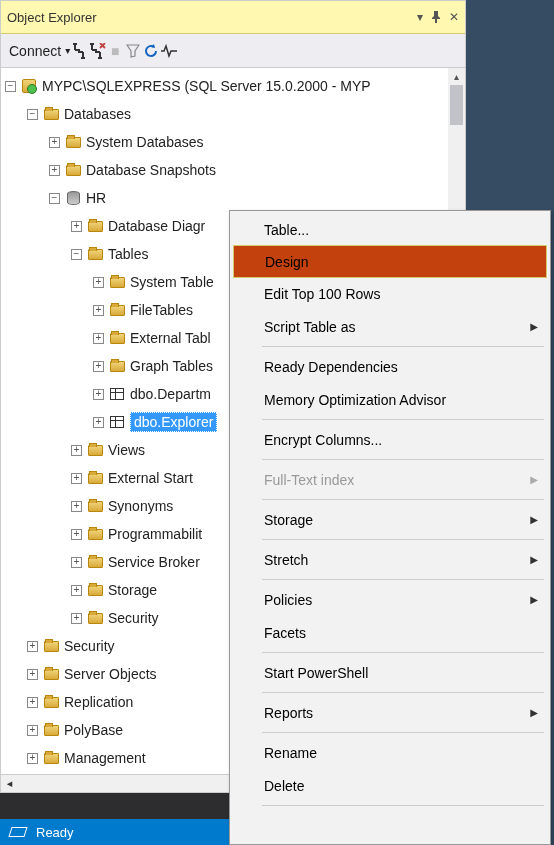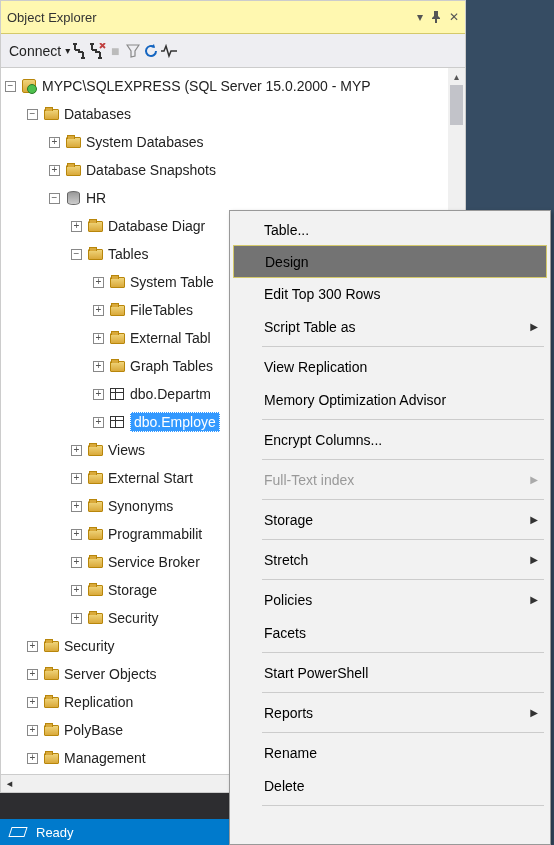--- a/index.html
+++ b/index.html
@@ -27,21 +27,21 @@
   .node.selected .label { background: #3399ff; color: #fff; padding: 2px 4px; outline:1px dotted #fff; outline-offset:-1px;}
   .label { color: #222; }
   .indent { display:inline-block; flex-shrink:0; }
   .scroll-right{position:absolute;top:0;right:0;bottom:28px;width:17px;background:#f0f0f0;}
   .scroll-right .thumb{position:absolute;top:0;height:40px;left:2px;right:2px;background:#c2c3c9;}
   .scroll-right .up{position:absolute;top:0;height:17px;left:0;right:0;display:flex;align-items:center;justify-content:center;color:#555;font-size:10px;}
   .scroll-bottom{height:17px;background:#f0f0f0;display:flex;align-items:center;}
   .scroll-bottom .left{width:17px;display:flex;align-items:center;justify-content:center;color:#333;font-size:11px;}
   .context-menu { position:absolute; top:210px; left:229px; width:322px; background:#f2f2f2; border:1px solid #999; box-shadow:2px 2px 4px rgba(0,0,0,.3); z-index:50; padding:2px;}
   .cm-item{height:33px;display:flex;align-items:center;padding:0 12px 0 32px; color:#000; cursor:default; position:relative;text-align:center;}
-  .cm-item.highlight{background:#737373;border:1px solid #d4c96b; margin:-1px 1px; padding-left:31px;}
+  .cm-item.highlight{background:#c2410c;border:1px solid #d4c96b; margin:-1px 1px; padding-left:31px;}
   .cm-item.disabled{color:#999;}
   .cm-item .arrow{position:absolute;right:10px;font-size:10px;color:#333;}
   .cm-item.disabled .arrow{color:#aaa;}
   .cm-sep{height:1px;background:#ccc;margin:3px 4px 3px 30px;}
   .status-bar{position:absolute;left:0;bottom:0;right:0;height:26px;background:#007acc;color:#fff;display:flex;align-items:center;padding:0 10px;gap:10px;font-size:13px; width:466px;}
   .status-bar .rect{width:16px;height:10px;border:1.5px solid #fff;transform:skewX(-18deg);}
   .right-bg{position:absolute;top:0;right:0;bottom:0;width:88px;background:#364c63;}
   svg{display:block;}
 </style>
 </head>
@@ -203,21 +203,21 @@
           <span class="table-ico"></span>
         </span>
         <span class="label">dbo.Departm</span>
       </div>
     <div class="node selected">
         <span class="indent" style="width:92px"></span>
         <span class="sq">+</span>
         <span class="ico">
           <span class="table-ico"></span>
         </span>
-        <span class="label">dbo.Employe</span>
+        <span class="label">dbo.Explorer</span>
       </div>
     <div class="node">
         <span class="indent" style="width:70px"></span>
         <span class="sq">+</span>
         <span class="ico">
           <span class="folder-ico"></span>
         </span>
         <span class="label">Views</span>
       </div>
     <div class="node">
@@ -315,29 +315,29 @@
 </div>
 
 <div class="context-menu">
   <div class="cm-item">
       <span>Table...</span>
     </div>
   <div class="cm-item highlight">
       <span>Design</span>
     </div>
   <div class="cm-item">
-      <span>Edit Top 300 Rows</span>
+      <span>Edit Top 100 Rows</span>
     </div>
   <div class="cm-item">
       <span>Script Table as</span>
       <span class="arrow">▶</span>
     </div>
   <div class="cm-sep"></div>
   <div class="cm-item">
-      <span>View Replication</span>
+      <span>Ready Dependencies</span>
     </div>
   <div class="cm-item">
       <span>Memory Optimization Advisor</span>
     </div>
   <div class="cm-sep"></div>
   <div class="cm-item">
       <span>Encrypt Columns...</span>
     </div>
   <div class="cm-sep"></div>
   <div class="cm-item disabled">

